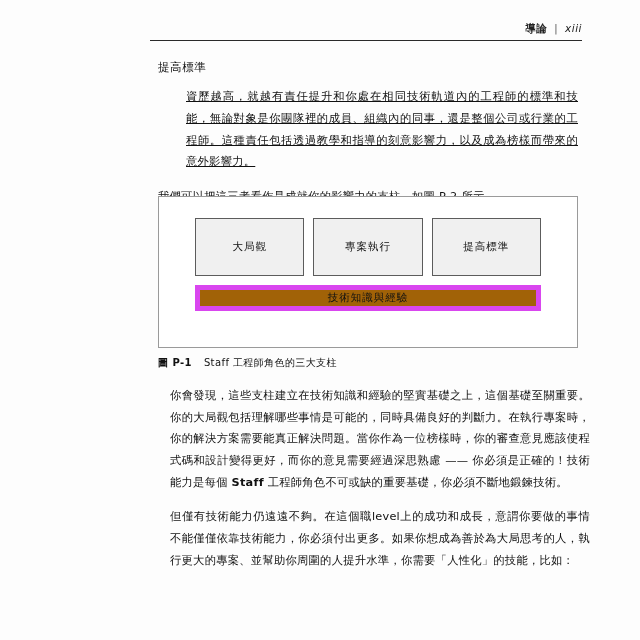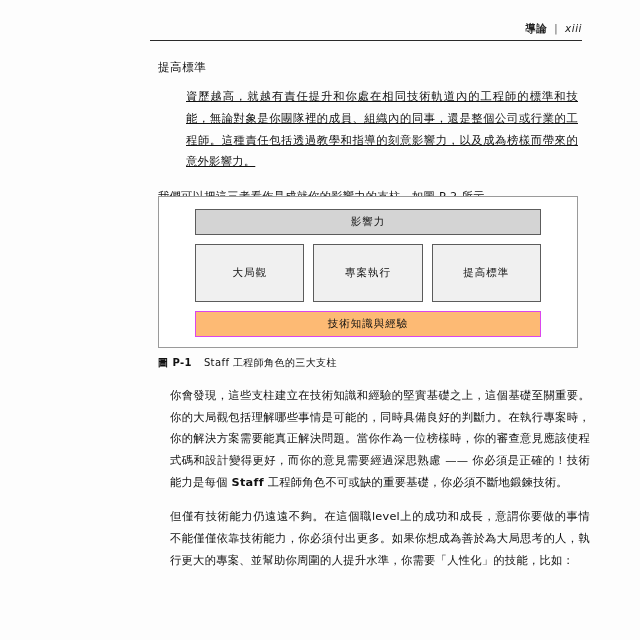--- a/index.html
+++ b/index.html
@@ -134,22 +134,22 @@
     justify-content: center;
     font-size: 10.5px;
     letter-spacing: 1px;
     color: #111;
     box-sizing: border-box;
     text-align: right;
   }
   .fig-base {
     margin-top: 9px;
     height: 26px;
-    border: 1px solid #d946ef;
-    background: #fdba74;
+    border: 5px solid #d946ef;
+    background: #a16207;
     display: flex;
     align-items: center;
     justify-content: center;
     font-size: 10.5px;
     letter-spacing: 1px;
     color: #111;
     box-sizing: border-box;
   }
 
   .fig-caption {
@@ -193,21 +193,20 @@
   <div class="rule"></div>
 
   <div class="content">
     <div class="section-title">提高標準</div>
     <p class="para indent">資歷越高，就越有責任提升和你處在相同技術軌道內的工程師的標準和技能，無論對象是你團隊裡的成員、組織內的同事，還是整個公司或行業的工程師。這種責任包括透過教學和指導的刻意影響力，以及成為榜樣而帶來的意外影響力。</p>
     <p class="para tight">我們可以把這三者看作是成就你的影響力的支柱，如圖 P-2 所示。</p>
   </div>
 
   <div class="figure-box">
     <div class="fig-inner">
-      <div class="fig-top">影響力</div>
       <div class="fig-mid">
         <div class="fig-pillar">大局觀</div>
         <div class="fig-pillar">專案執行</div>
         <div class="fig-pillar">提高標準</div>
       </div>
       <div class="fig-base">技術知識與經驗</div>
     </div>
   </div>
 
   <div class="fig-caption">

